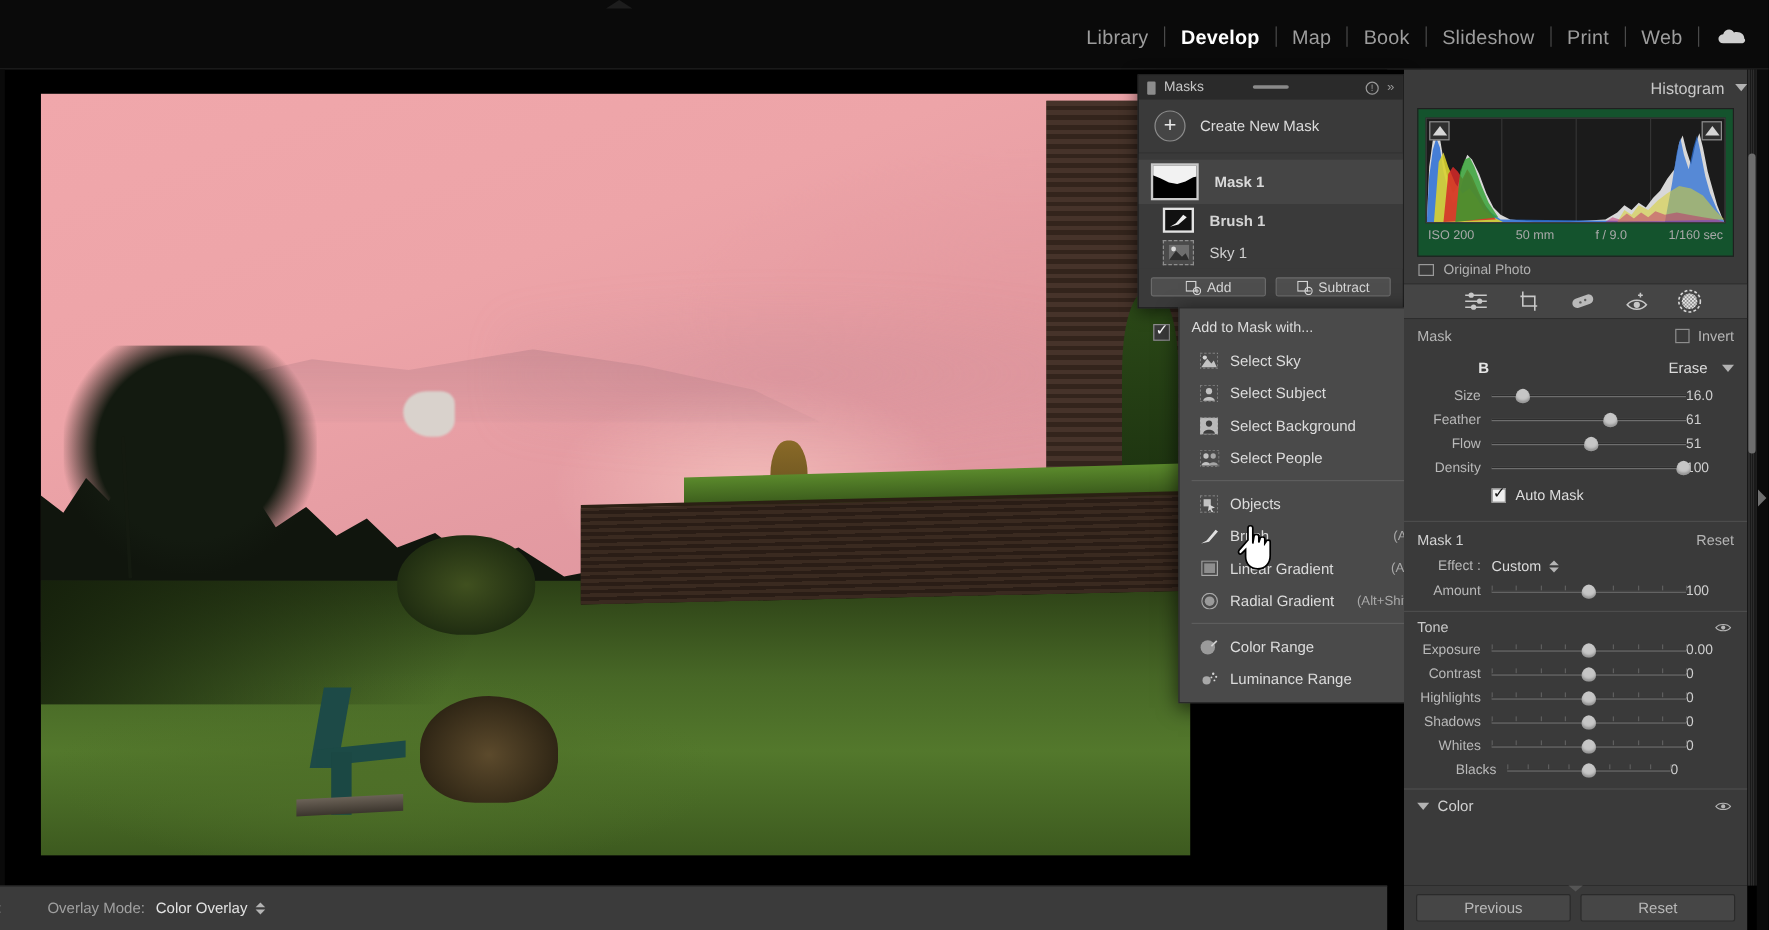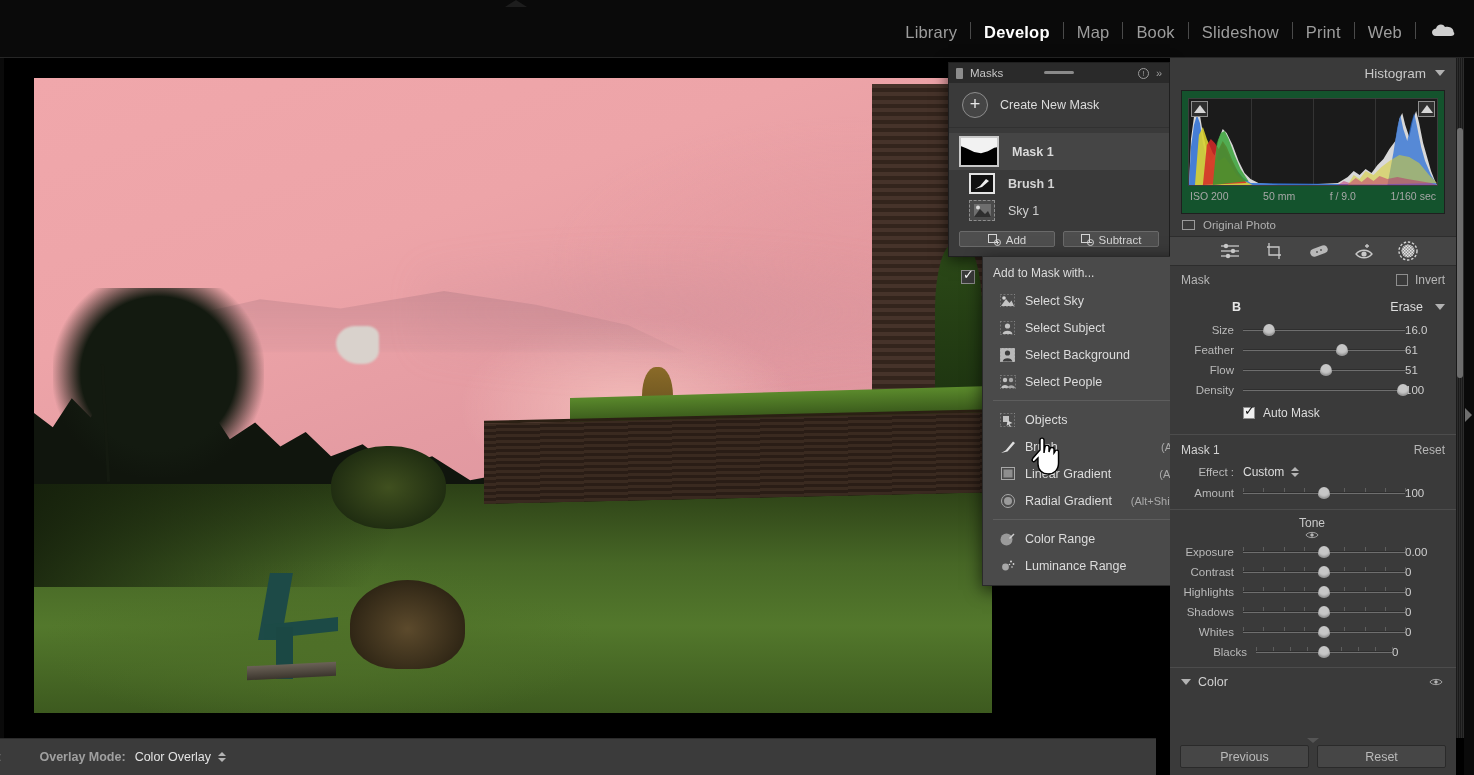--- a/index.html
+++ b/index.html
@@ -160,21 +160,21 @@
     background:#d9d2cc; border-radius:50% 30% 40% 60%; filter: blur(1px);
   }
 
   
   .toolbar-bottom {
     position: absolute; left: 0; top: 738px; width: 1156px; height: 37px;
     background: #3b3b3b; border-top: 1px solid #2b2b2b;
     display: flex; align-items: center;
   }
   .toolbar-ellipsis { color:#9a9a9a; font-size:12.5px; margin-left:-2px; }
-  .ov-label { color:#a0a0a0; font-size:12.5px; margin-left:38px;font-weight:bold; }
+  .ov-label { color:#a0a0a0; font-size:12.5px; margin-left:38px; }
   .ov-value { color:#e3e3e3; font-size:12.5px; margin-left:9px; cursor:pointer; }
   .ov-arrows {
     margin-left:7px; display:flex; flex-direction:column; gap:2px; cursor:pointer;
   }
   .ov-arrows i { display:block; width:0;height:0;border-left:4px solid transparent;border-right:4px solid transparent; }
   .ov-arrows i.u { border-bottom:4px solid #b4b4b4; }
   .ov-arrows i.d { border-top:4px solid #b4b4b4; }
 
   
   .masks-panel {
@@ -272,21 +272,21 @@
     content:'✓'; position:absolute; left:1px; top:-4px; color:#fff; font-size:13px;
   }
 
   
   .right-panel {
     position:absolute; left:1170px; top:58px; width:286px; height:680px;
     background:#3a3a3a;
   }
   .hist-head {
     height:30px; display:flex; align-items:center; justify-content:flex-end;
-    padding-right:11px; gap:9px;
+    gap:9px;
   }
   .hist-head .t { color:#c8c8c8; font-size:13.5px; }
   .tri-d { width:0;height:0;border-left:5px solid transparent;border-right:5px solid transparent;border-top:6px solid #b2b2b2; }
   .hist-box {
     margin: 2px 11px 0 11px; height:124px; background:#14532d; border:1px solid #1f1f1f;
     position:relative; padding: 7px 6px 0 6px;
   }
   .hist-canvas { position:relative; width:100%; height:88px; background:#1b1b1b; border:1px solid #3d3d3d; overflow:hidden; }
   .hist-grid { position:absolute; inset:0; }
   .hist-grid i { position:absolute; top:0; bottom:0; width:1px; background:#343434; }
@@ -343,21 +343,21 @@
   .eff-head .rs { color:#b5b5b5; font-size:12px; cursor:pointer; }
   .eff-row { display:flex; align-items:center; padding: 1px 11px; height:22px; }
   .eff-row .lb { width:62px; text-align:right; color:#b9b9b9; font-size:11.5px; padding-right:9px; }
   .eff-row .vl { color:#dcdcdc; font-size:12px; }
   .stepper { display:inline-flex; flex-direction:column; gap:2px; margin-left:7px; }
   .stepper i { width:0;height:0;border-left:4px solid transparent;border-right:4px solid transparent; }
   .stepper i.u { border-bottom:4px solid #b4b4b4; }
   .stepper i.d { border-top:4px solid #b4b4b4; }
 
   .tone-sec { border-top:1px solid #4c4c4c; margin-top:6px; padding-top:4px; }
-  .tone-head { display:flex; align-items:center; justify-content:space-between; padding: 2px 13px 2px 11px; flex-direction: column; }
+  .tone-head { display:flex; align-items:center; justify-content:space-between; padding: 2px 13px 2px 11px; }
   .tone-head .nm { color:#c9c9c9; font-size:12px; }
   .eye { width:14px;height:10px; }
 
   .color-sec {
     border-top:1px solid #4c4c4c; margin-top:5px;
     display:flex; align-items:center; justify-content:space-between; padding: 7px 13px 7px 11px;
   }
   .color-sec .left { display:flex; align-items:center; gap:7px; }
   .color-sec .nm { color:#cfcfcf; font-size:12.5px; }
 

